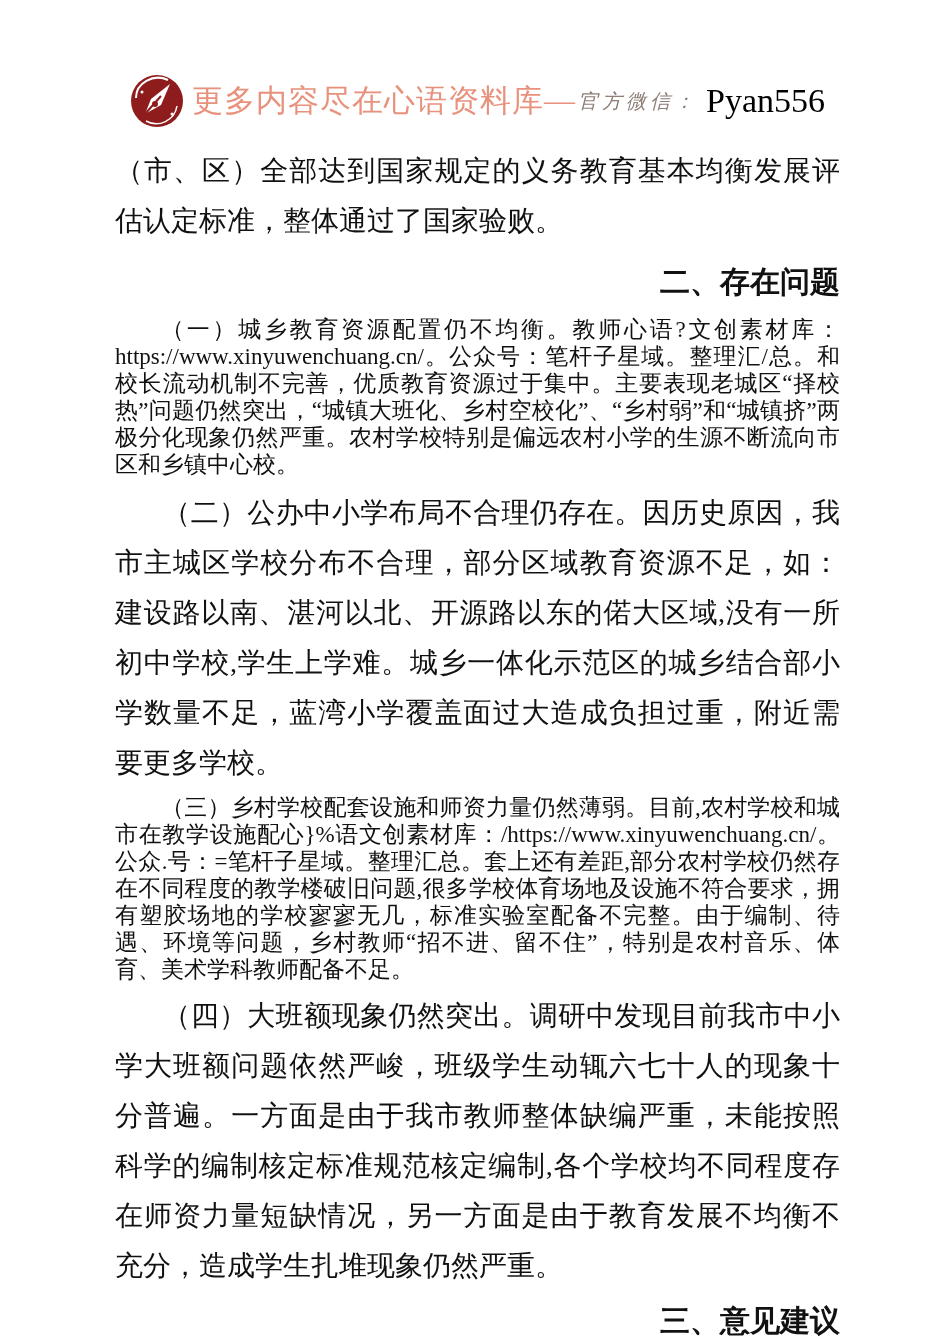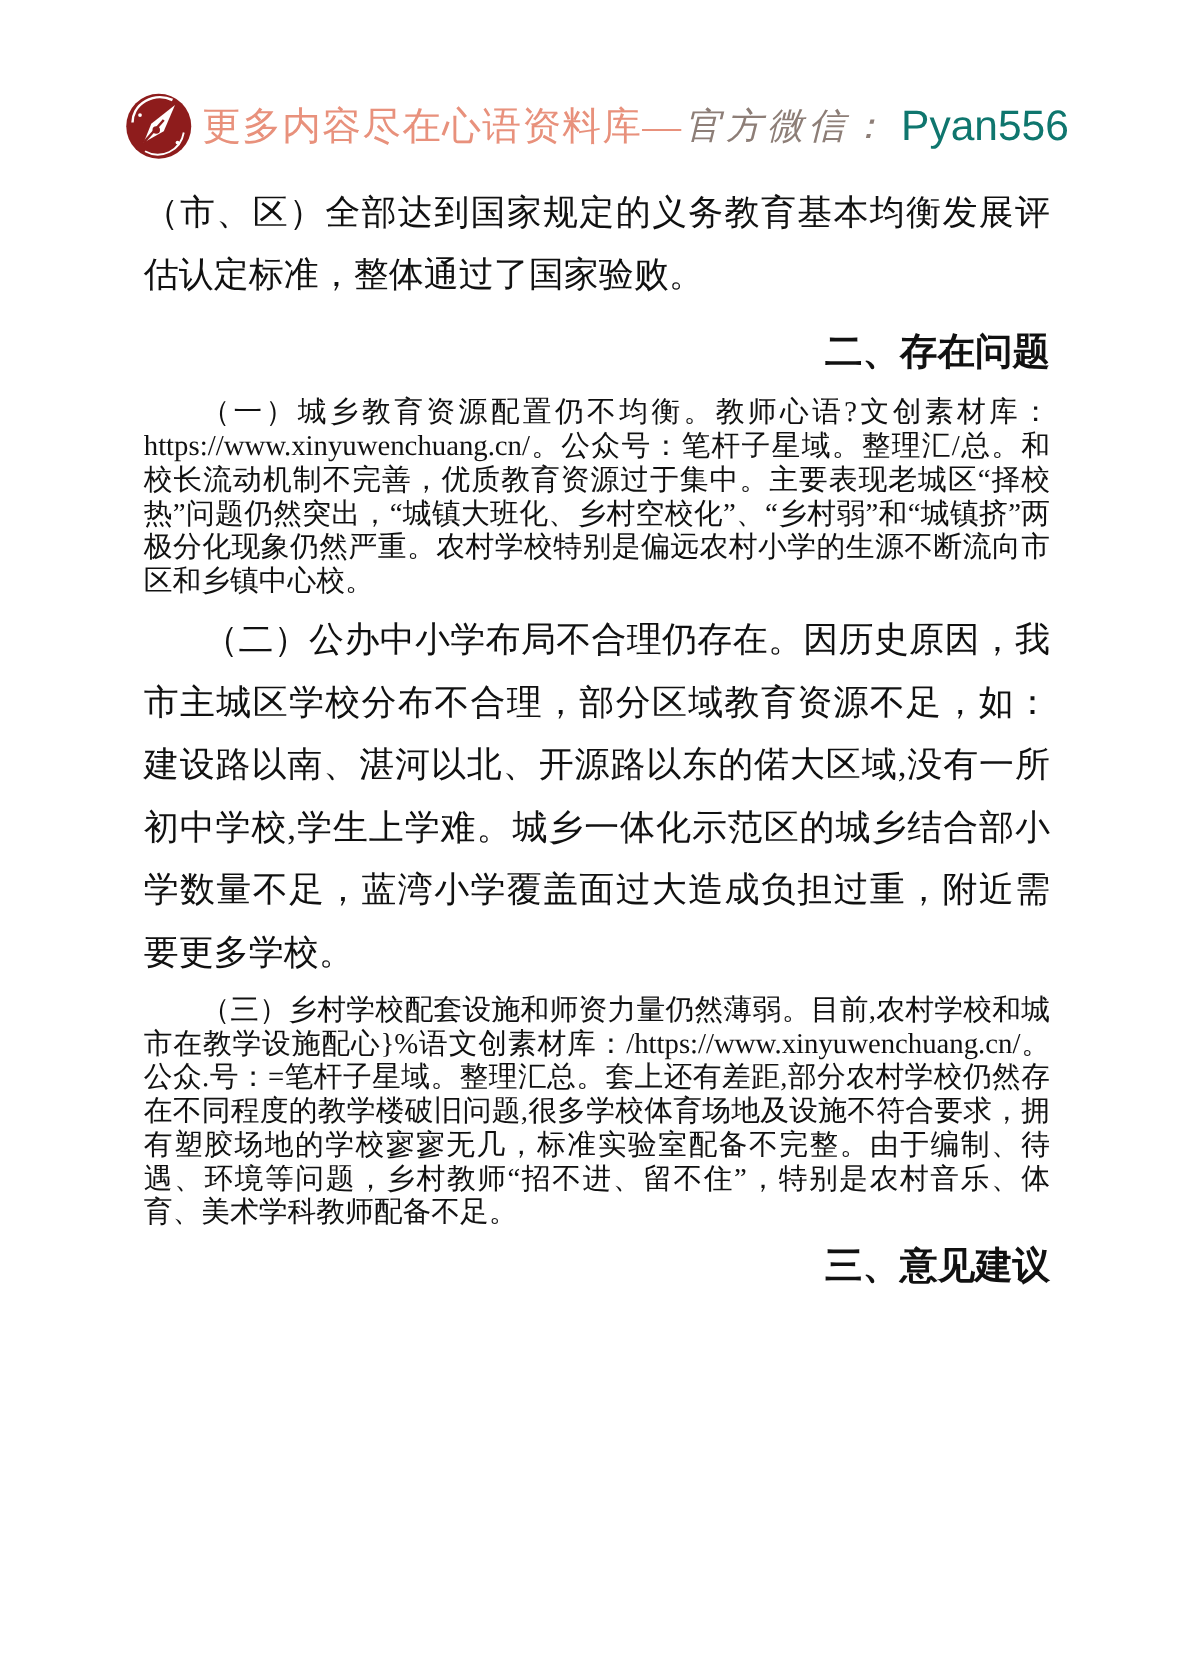--- a/index.html
+++ b/index.html
@@ -21,30 +21,30 @@
     white-space:nowrap;
   }
   .watermark.top{padding-top:74px;}
   .wm-logo{width:54px;height:54px;flex:0 0 auto;margin-right:8px;}
   .wm-text{
     font-size:31px;letter-spacing:1px;
     color:#e8917c;
     font-family:"Liberation Serif","DejaVu Serif",serif;
   }
   .wm-label{
-    font-size:29px;
+    font-size:20px;
     color:#8d7e77;
     font-style:italic;
     letter-spacing:4px;
     margin-left:2px;
   }
   .wm-id{
     font-size:34px;
-    color:#0f766e;
-    font-family:Liberation Sans, sans-serif;
+    color:#000000;
+    font-family:Liberation Serif, serif;
     font-style:normal;
     margin-left:8px;
   }
   
   .para-kai{
     font-size:28px;line-height:50px;
     text-align:justify;
     margin:0;
   }
   .para-song{
@@ -93,16 +93,17 @@
   <p class="para-kai p-intro">（市、区）全部达到国家规定的义务教育基本均衡发展评估认定标准，整体通过了国家验败。</p>
 
   <h2 class="heading h-problems">二、存在问题</h2>
 
   <p class="para-song item1">（一）城乡教育资源配置仍不均衡。教师心语?文创素材库：https://www.xinyuwenchuang.cn/。公众号：笔杆子星域。整理汇/总。和校长流动机制不完善，优质教育资源过于集中。主要表现老城区“择校热”问题仍然突出，“城镇大班化、乡村空校化”、“乡村弱”和“城镇挤”两极分化现象仍然严重。农村学校特别是偏远农村小学的生源不断流向市区和乡镇中心校。</p>
 
   <p class="para-kai item2"><strong class="lead">（二）公办中小学布局不合理仍存在。</strong><span>因历史原因，我市主城区学校分布不合理，部分区域教育资源不足，如：建设路以南、湛河以北、开源路以东的偌大区域,没有一所初中学校,学生上学难。城乡一体化示范区的城乡结合部小学数量不足，蓝湾小学覆盖面过大造成负担过重，附近需要更多学校。</span></p>
 
   <p class="para-song item3">（三）乡村学校配套设施和师资力量仍然薄弱。目前,农村学校和城市在教学设施配心}%语文创素材库：/https://www.xinyuwenchuang.cn/。公众.号：=笔杆子星域。整理汇总。套上还有差距,部分农村学校仍然存在不同程度的教学楼破旧问题,很多学校体育场地及设施不符合要求，拥有塑胶场地的学校寥寥无几，标准实验室配备不完整。由于编制、待遇、环境等问题，乡村教师“招不进、留不住”，特别是农村音乐、体育、美术学科教师配备不足。</p>
 
+  <p class="para-kai item4"><strong class="lead">（四）大班额现象仍然突出。</strong><span>调研中发现目前我市中小学大班额问题依然严峻，班级学生动辄六七十人的现象十分普遍。一方面是由于我市教师整体缺编严重，未能按照科学的编制核定标准规范核定编制,各个学校均不同程度存在师资力量短缺情况，另一方面是由于教育发展不均衡不充分，造成学生扎堆现象仍然严重。</span></p>
 
   <h2 class="heading h-suggestions">三、意见建议</h2>
 
 </div>
 
 </body></html>

